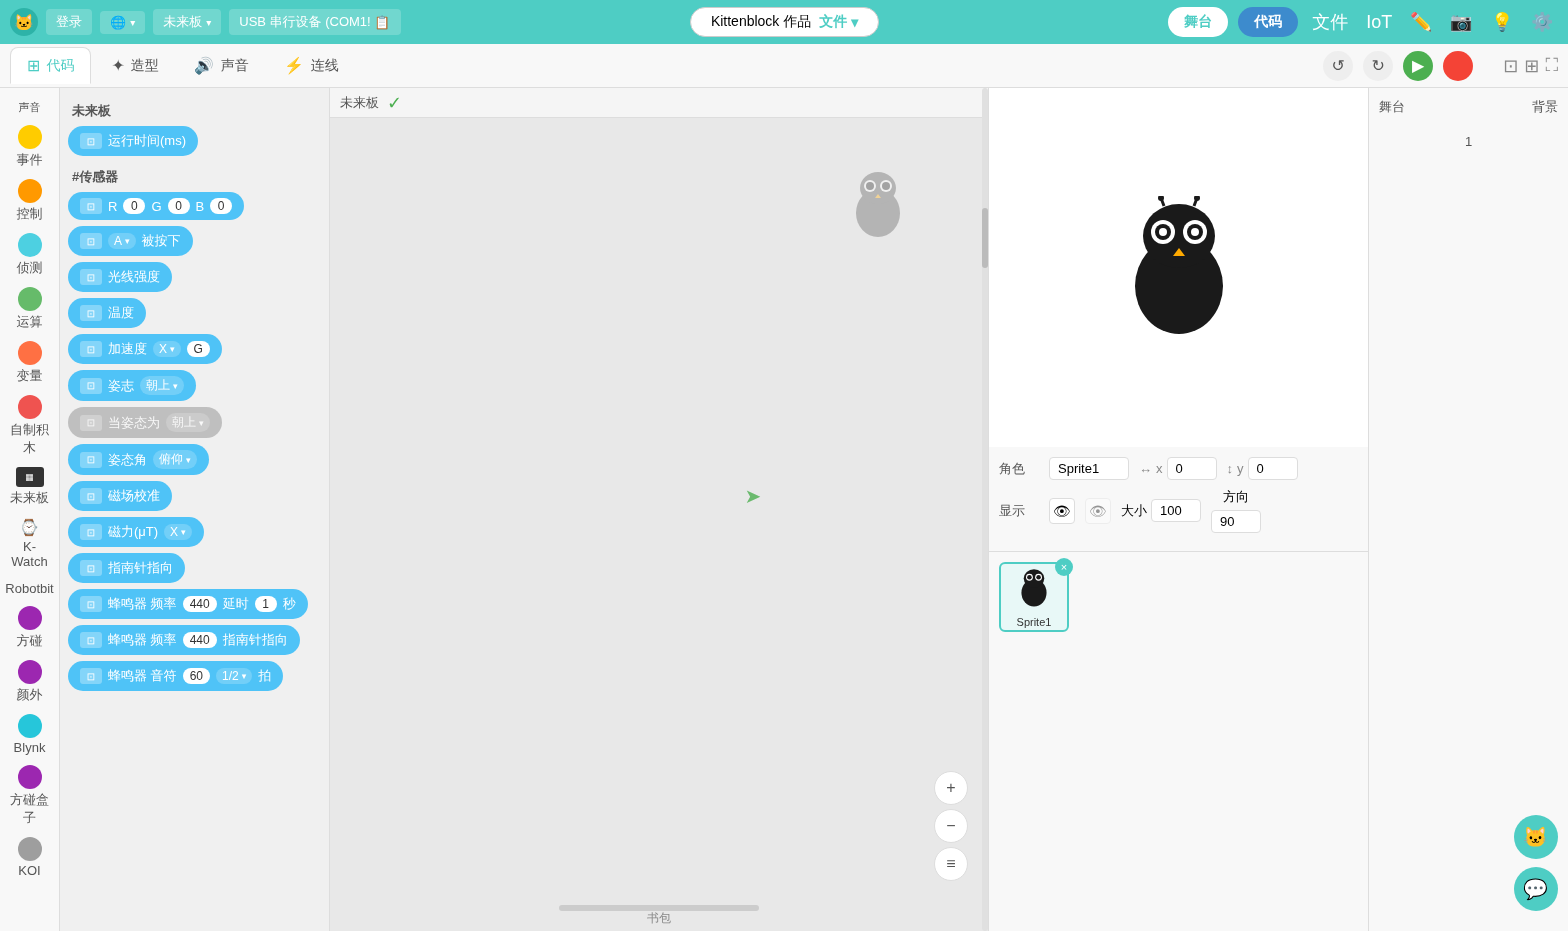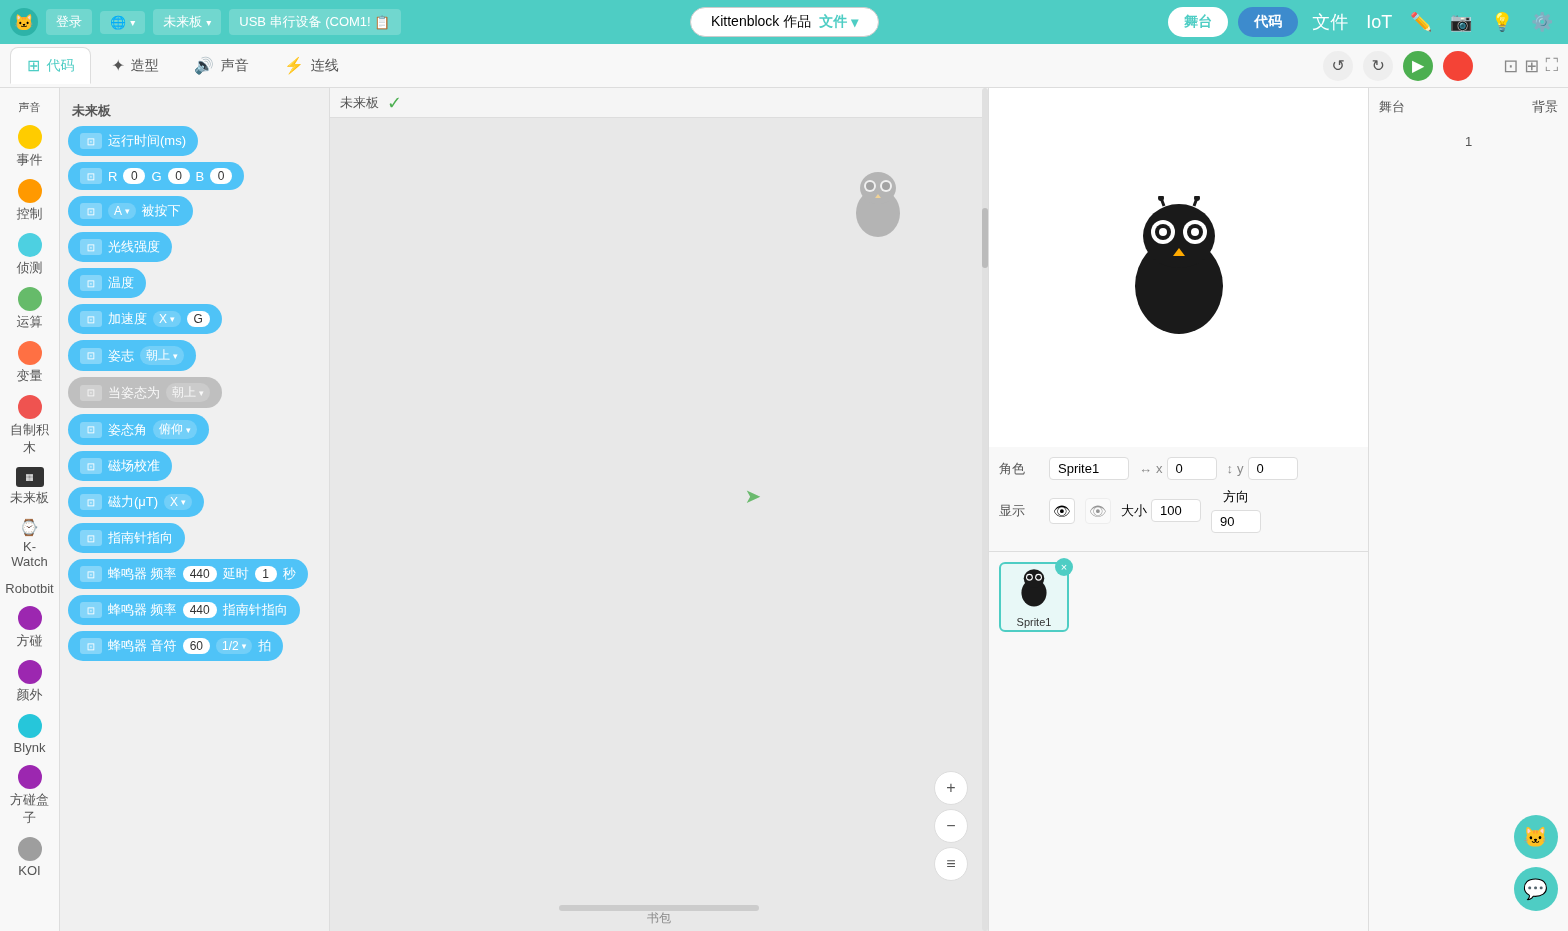--- a/index.html
+++ b/index.html
@@ -501,20 +501,21 @@
 
     <div class="section-title">未来板</div>
 
     <div class="block-row">
       <button class="block">
         <span class="block-icon">⊡</span>
         <span>运行时间(ms)</span>
       </button>
     </div>
 
+    <div class="section-title">#传感器</div>
 
     <div class="block-row">
       <button class="block">
         <span class="block-icon">⊡</span>
         <span>R</span>
         <span class="block-val">0</span>
         <span>G</span>
         <span class="block-val">0</span>
         <span>B</span>
         <span class="block-val">0</span>

